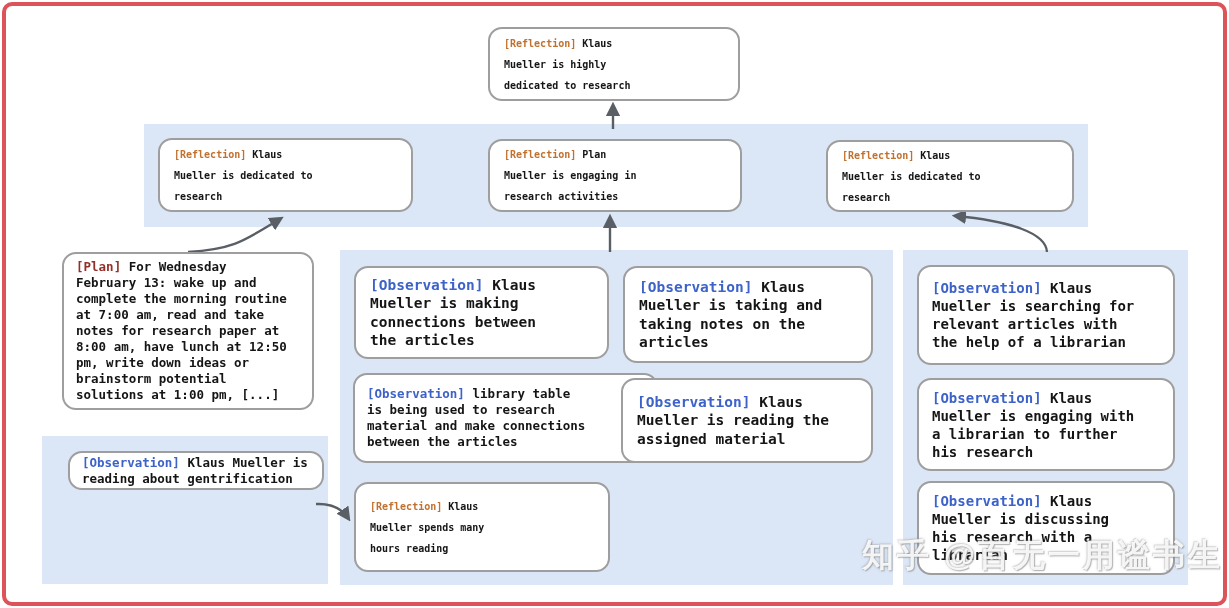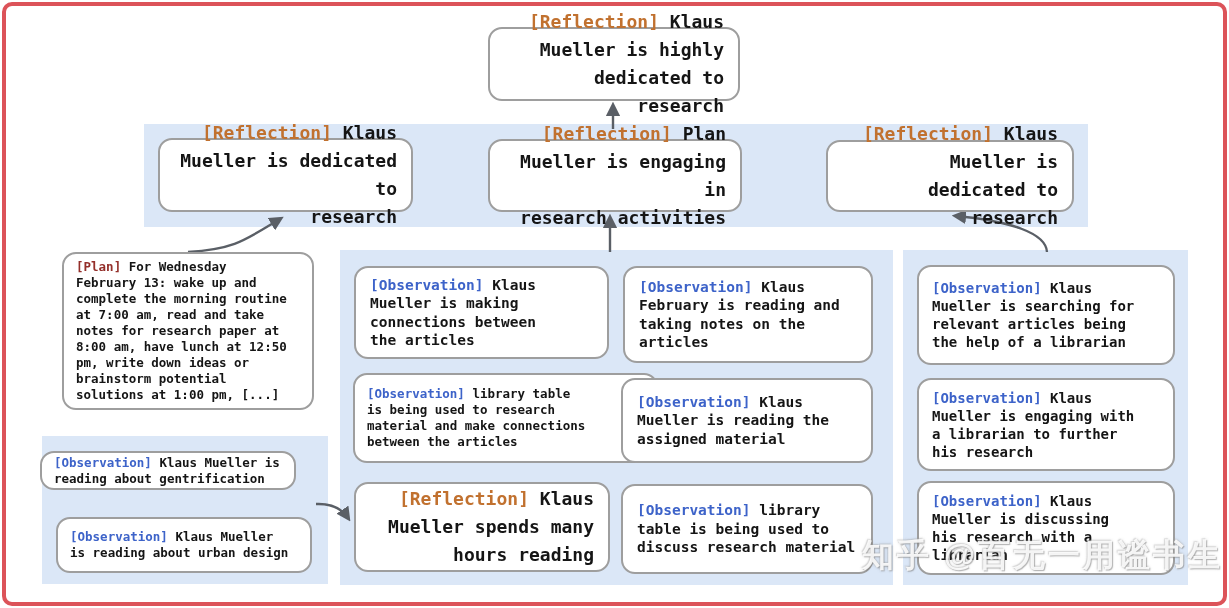--- a/index.html
+++ b/index.html
@@ -6,21 +6,21 @@
   .canvas{position:relative;width:1229px;height:608px;background:#ffffff;overflow:hidden;
           font-family:"DejaVu Sans Mono","Liberation Mono",monospace;}
   .frame{position:absolute;inset:2px;border:4px solid var(--border,#dc5359);border-radius:10px;
          pointer-events:none;z-index:10;}
   .band{position:absolute;background:var(--band,#dbe7f7);z-index:1;}
   .arrows{position:absolute;inset:0;width:1229px;height:608px;z-index:2;}
   .arrow{stroke:var(--arrow,#5a5f66);stroke-width:2.4;fill:none;marker-end:url(#ah);}
   .node{position:absolute;background:#ffffff;border:2.5px solid var(--box-border,#9e9e9e);
         border-radius:14px;display:flex;align-items:center;box-sizing:border-box;z-index:3;}
   .txt{white-space:pre-line;font-weight:bold;color:var(--text,#151515);width:100%;}
-  .fs15  .txt{font-size:18px;  line-height:28px;padding:0 14px;text-align:right;}
+  .fs15  .txt{font-size:10px;  line-height:21px;padding:0 14px;}
   .fs145 .txt{font-size:14.5px;line-height:18.5px;padding:0 14px;}
   .fs14  .txt{font-size:14px;  line-height:18px;  padding:0 13px;}
   .fs125 .txt{font-size:12.5px;line-height:16px;  padding:0 12px;}
   .tag-reflection{color:var(--reflection-tag,#c1712f);}
   .tag-observation{color:var(--observation-tag,#3d63c9);}
   .tag-plan{color:var(--plan-tag,#942f2a);}
   .watermark{position:absolute;left:826px;top:534px;z-index:6;
              font-family:"Liberation Sans",sans-serif;font-weight:bold;
              font-size:32px;letter-spacing:3px;color:rgba(255,255,255,0.88);
              text-shadow:1px 1px 1px rgba(130,130,130,0.55),-1px -1px 1px rgba(165,165,165,0.35),0 0 3px rgba(120,120,120,0.35);margin-left:36px;}
@@ -77,29 +77,25 @@
 February 13: wake up and
 complete the morning routine
 at 7:00 am, read and take
 notes for research paper at
 8:00 am, have lunch at 12:50
 pm, write down ideas or
 brainstorm potential
 solutions at 1:00 pm, [...]</span></div>
     </div>
 
-  <div class="node fs125" style="left:40px;top:451px;width:256px;height:39px">
+  <div class="node fs125" style="left:68px;top:451px;width:256px;height:39px">
       <div class="txt"><span class="tag-observation">[Observation]</span> <span>Klaus Mueller is
 reading about gentrification</span></div>
     </div>
 
-  <div class="node fs125" style="left:56px;top:517px;width:256px;height:56px">
-      <div class="txt"><span class="tag-observation">[Observation]</span> <span>Klaus Mueller
-is reading about urban design</span></div>
-    </div>
 
   <div class="node fs145" style="left:354px;top:266px;width:255px;height:93px">
       <div class="txt"><span class="tag-observation">[Observation]</span> <span>Klaus
 Mueller is making
 connections between
 the articles</span></div>
     </div>
 
   <div class="node fs125" style="left:353px;top:373px;width:305px;height:90px">
       <div class="txt"><span class="tag-observation">[Observation]</span> <span>library table
@@ -109,41 +105,36 @@
     </div>
 
   <div class="node fs15" style="left:354px;top:482px;width:256px;height:90px">
       <div class="txt"><span class="tag-reflection">[Reflection]</span> <span>Klaus
 Mueller spends many
 hours reading</span></div>
     </div>
 
   <div class="node fs145" style="left:623px;top:266px;width:250px;height:97px">
       <div class="txt"><span class="tag-observation">[Observation]</span> <span>Klaus
-February is reading and
+Mueller is taking and
 taking notes on the
 articles</span></div>
     </div>
 
   <div class="node fs145" style="left:621px;top:378px;width:252px;height:85px">
       <div class="txt"><span class="tag-observation">[Observation]</span> <span>Klaus
 Mueller is reading the
 assigned material</span></div>
     </div>
 
-  <div class="node fs145" style="left:621px;top:484px;width:252px;height:90px">
-      <div class="txt"><span class="tag-observation">[Observation]</span> <span>library
-table is being used to
-discuss research material</span></div>
-    </div>
 
   <div class="node fs14" style="left:917px;top:265px;width:258px;height:100px">
       <div class="txt"><span class="tag-observation">[Observation]</span> <span>Klaus
 Mueller is searching for
-relevant articles being
+relevant articles with
 the help of a librarian</span></div>
     </div>
 
   <div class="node fs14" style="left:917px;top:378px;width:258px;height:93px">
       <div class="txt"><span class="tag-observation">[Observation]</span> <span>Klaus
 Mueller is engaging with
 a librarian to further
 his research</span></div>
     </div>
 

